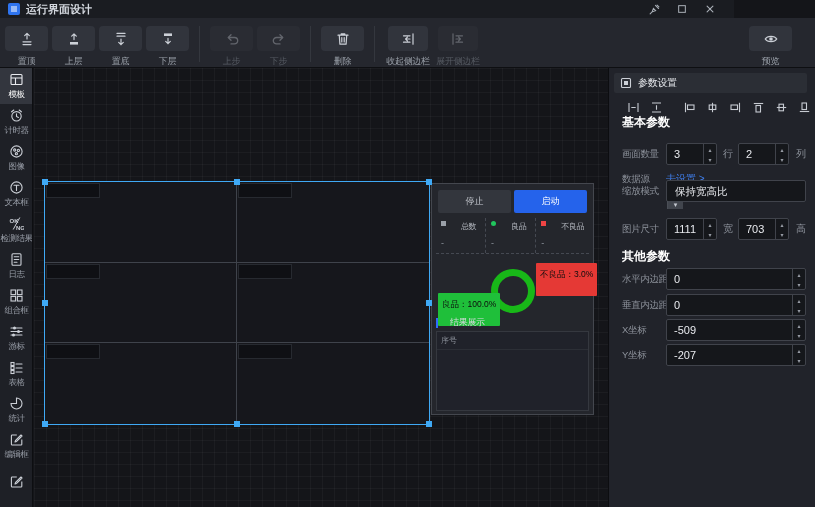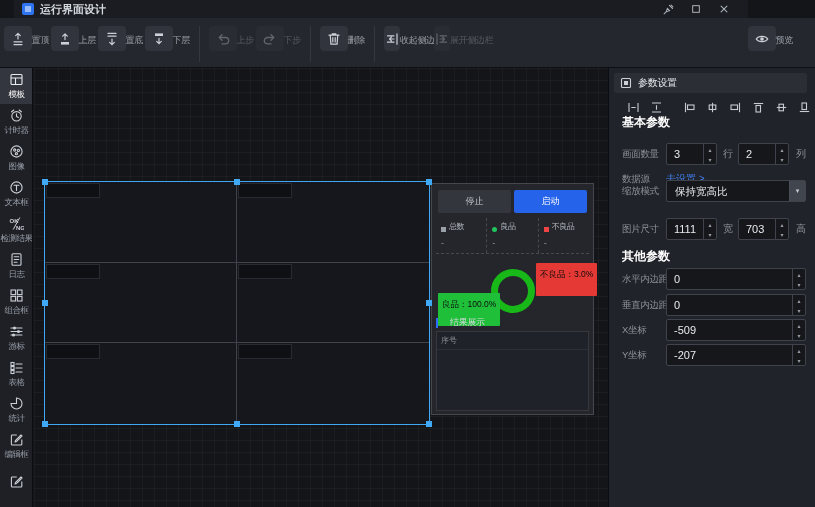--- a/index.html
+++ b/index.html
@@ -1,33 +1,33 @@
 <!DOCTYPE html>
 <html><head>
 <meta charset="utf-8">
 <style>
   * { margin:0; padding:0; box-sizing:border-box; }
   html,body { width:815px; height:507px; overflow:hidden; }
   body { font-family:"Liberation Sans","DejaVu Sans",sans-serif; background:#141519; color:#cfd3da; }
   .app { position:relative; width:815px; height:507px; background:#141519; overflow:hidden; }
 
   
-  .titlebar { position:absolute; left:14px; top:0; width:734px; height:18px; background:#1a1c21;
+  .titlebar { position:absolute; left:0; top:0; width:734px; height:18px; background:#1a1c21;
               display:flex; align-items:center; padding:0 8px; }
   .app-logo { width:12px; height:12px; background:#2e74f0; border-radius:2px; display:flex;
               align-items:center; justify-content:center; margin-right:6px; flex:0 0 auto; }
   .win-title { font-size:11px; font-weight:bold; color:#d4d8df; }
   .win-btns { margin-left:auto; display:flex; align-items:center; gap:16px; padding-right:10px; }
   .win-btn { width:12px; height:12px; display:flex; align-items:center; justify-content:center; cursor:pointer; }
 
   
   .toolbar { position:absolute; left:0; top:18px; width:815px; height:50px; background:#25272e;
              display:flex; align-items:flex-start; padding:8px 0 0 4px; border-bottom:1px solid #0e0f12; }
   .tb-group { display:flex; gap:2px; }
-  .tb-item { width:45px; display:flex; flex-direction:row; align-items:center; }
+  .tb-item { width:45px; display:flex; flex-direction:column; align-items:center; }
   .tb-item.wide { width:48px; }
   .tb-btn { width:43px; height:25px; background:#31343c; border:none; border-radius:4px;
             display:flex; align-items:center; justify-content:center; cursor:pointer; }
   .tb-item.wide .tb-btn { width:40px; }
   .tb-label { font-size:9px; color:#9aa0a9; margin-top:4px; white-space:nowrap; letter-spacing:-0.3px; }
   .tb-item.disabled .tb-btn { background:#2a2c33; }
   .tb-item.disabled svg { opacity:0.35; }
   .tb-item.disabled .tb-label { color:#565b63; }
   .tb-sep { width:1px; height:36px; background:#34373e; margin:0 9px; }
   .tb-preview { margin-left:auto; margin-right:22px; }
@@ -65,21 +65,21 @@
   .result-panel { position:absolute; left:397px; top:115px; width:163px; height:232px;
                   background:#24262c; border:1px solid #44474e; }
   .rp-buttons { position:absolute; left:6px; top:6px; right:6px; height:23px; display:flex; gap:3px; }
   .rp-btn { flex:1; border:none; border-radius:2px; font-size:9px; color:#ffffff; cursor:pointer;
             font-family:inherit; }
   .rp-btn.stop { background:#33363d; color:#c7cbd2; }
   .rp-stats { position:absolute; left:4px; top:34px; right:4px; height:36px; display:flex;
               border-bottom:1px dashed #454952; }
   .rp-stat { flex:1; padding:3px 5px; }
   .rp-stat + .rp-stat { border-left:1px dashed #454952; }
-  .rp-stat-head { display:flex; align-items:flex-end; gap:3px; }
+  .rp-stat-head { display:flex; align-items:flex-start; gap:15px; }
   .rp-dot { width:5px; height:5px; flex:0 0 auto; }
   .rp-dot.round { border-radius:50%; }
   .rp-stat-label { font-size:8px; color:#b8bcc4; white-space:nowrap; letter-spacing:-0.4px; }
   .rp-stat-value { font-size:9px; color:#9096a0; margin-top:6px; }
   .ring { position:absolute; left:59px; top:85px; width:44px; height:44px; border-radius:50%;
           border:7px solid #18b818; }
   .badge { position:absolute; height:33px; line-height:15px; padding:4px 4px; font-size:8.5px;
            color:#0d0d0d; white-space:nowrap; border-radius:1px; }
   .badge.defect { left:104px; top:79px; background:#e53935; }
   .badge.good { left:6px; top:109px; background:#1fbf3a; }
@@ -106,21 +106,21 @@
                 white-space:nowrap; letter-spacing:-0.3px; }
   .in-wrap { position:absolute; top:0; height:22px; display:flex; background:#15171b;
              border:1px solid #40434b; border-radius:2px; overflow:hidden; }
   .in-wrap input { flex:1; min-width:0; background:transparent; border:none; outline:none;
                    color:#e8eaee; font-size:11px; padding-left:7px; font-family:inherit; }
   .spin { width:13px; border-left:1px solid #40434b; display:flex; flex-direction:column; cursor:pointer; }
   .spin span { flex:1; font-size:6px; color:#969ba4; display:flex; align-items:center; justify-content:center; }
   .unit { position:absolute; top:0; line-height:22px; font-size:10px; color:#8d929b; }
   .link { position:absolute; left:57px; top:0; line-height:16px; font-size:10px; color:#4080f0; cursor:pointer; }
   .select { position:absolute; left:57px; top:0; width:140px; height:22px; background:#15171b;
-            border:1px solid #40434b; border-radius:2px; display:flex; cursor:pointer; }
+            border:1px solid #40434b; border-radius:2px; display:flex; cursor:pointer;flex-direction:column; }
   .select-value { flex:1; line-height:20px; font-size:10.5px; color:#e8eaee; padding-left:8px;
                   white-space:nowrap; }
   .select-caret { width:16px; background:#41454d; border-left:1px solid #4a4e56; display:flex;
                   align-items:center; justify-content:center; color:#c6cad1; font-size:7px; }
 
   svg { display:block; }
 </style>
 </head>
 <body>
 

